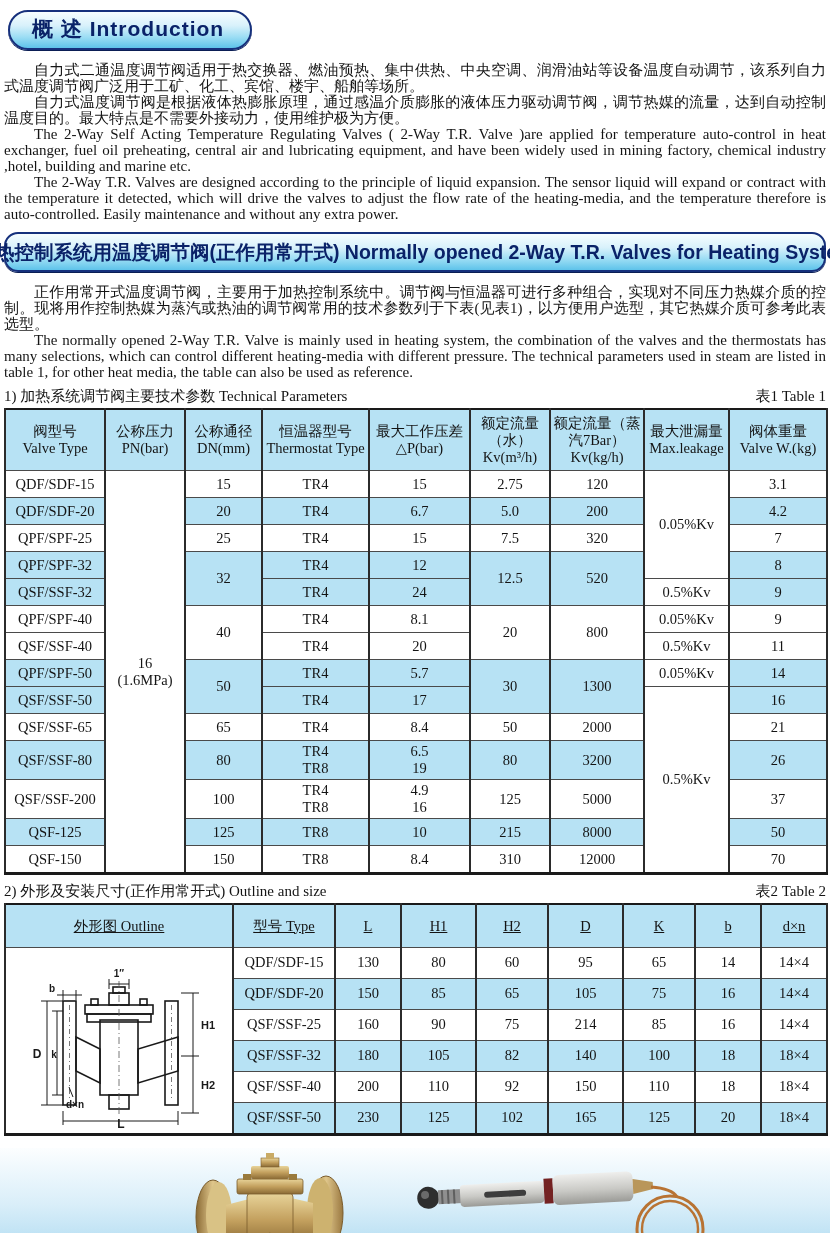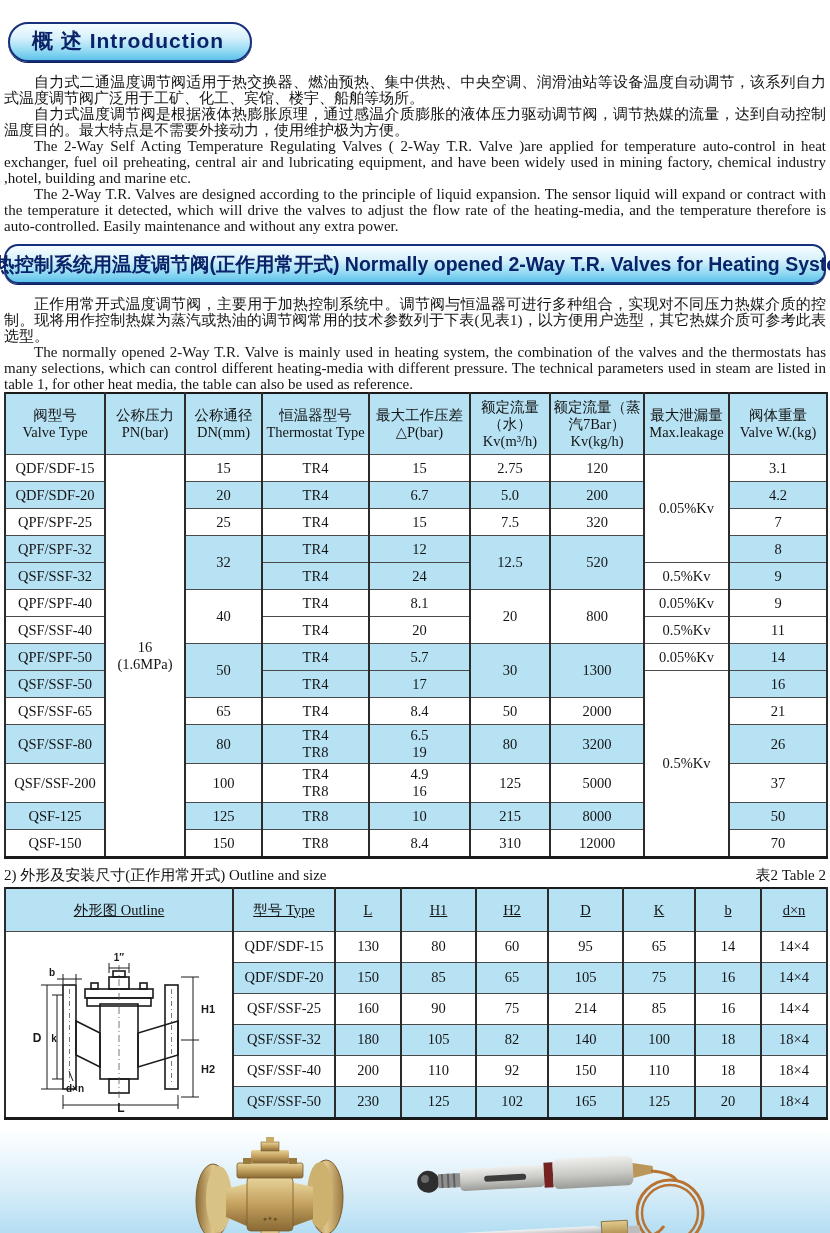--- a/index.html
+++ b/index.html
@@ -1,20 +1,20 @@
 <!DOCTYPE html>
 <html><head>
 <meta charset="utf-8">
 <style>
   html,body{margin:0;padding:0;}
   body{
     width:830px;height:1233px;overflow:hidden;background:#ffffff;
     font-family:"Liberation Serif","DejaVu Serif",serif;color:#141414;
   }
-  .page{width:830px;height:1233px;position:relative;box-sizing:border-box;padding:12px 4px;}
+  .page{width:830px;height:1233px;position:relative;box-sizing:border-box;padding:0 4px;}
 
   
   .pill{
     margin:10px 0 0 4px;display:inline-block;padding:3px 26px 5px 22px;
     background:linear-gradient(180deg,#f6fdff 0%,#d8f1fb 38%,#9bddf4 70%,#5ec3ea 100%);
     border:2px solid #16307c;border-radius:20px;
     font-family:"Liberation Sans","DejaVu Sans",sans-serif;
     font-size:21px;font-weight:bold;color:#0a2268;letter-spacing:1px;
     box-shadow:0 1px 0 #0b1e55;
   }
@@ -81,20 +81,24 @@
   <p class="para indent">The 2-Way Self Acting Temperature Regulating Valves ( 2-Way T.R. Valve )are applied for temperature auto-control in heat exchanger, fuel oil preheating, central air and lubricating equipment,  and have been widely used in mining factory, chemical industry ,hotel, building and marine etc.</p>
   <p class="para indent">The 2-Way T.R. Valves are designed according to the principle of liquid expansion. The sensor liquid will expand or contract with the temperature it detected, which will drive the valves to adjust the flow rate of the heating-media, and the temperature therefore is auto-controlled. Easily maintenance and without any extra power.</p>
 
   <div class="bar">
     <span>加热控制系统用温度调节阀(正作用常开式) Normally opened 2-Way T.R. Valves for Heating System</span>
   </div>
 
   <p class="para indent first">正作用常开式温度调节阀，主要用于加热控制系统中。调节阀与恒温器可进行多种组合，实现对不同压力热媒介质的控制。现将用作控制热媒为蒸汽或热油的调节阀常用的技术参数列于下表(见表1)，以方便用户选型，其它热媒介质可参考此表选型。</p>
   <p class="para indent">The normally opened 2-Way T.R. Valve is mainly used in heating system, the combination of the valves and the thermostats has many selections, which can control different heating-media with different pressure. The technical parameters used in steam are listed in table 1, for other heat media, the table can also be used as reference.</p>
 
+  <div class="caption-row">
+    <span>1) 加热系统调节阀主要技术参数  Technical Parameters</span>
+    <span>表1    Table 1</span>
+  </div>
 
   <table class="t1">
     <colgroup>
       <col style="width:100px">
         <col style="width:80px">
         <col style="width:77px">
       <col style="width:107px">
         <col style="width:101px">
         <col style="width:80px">
       <col style="width:94px">

